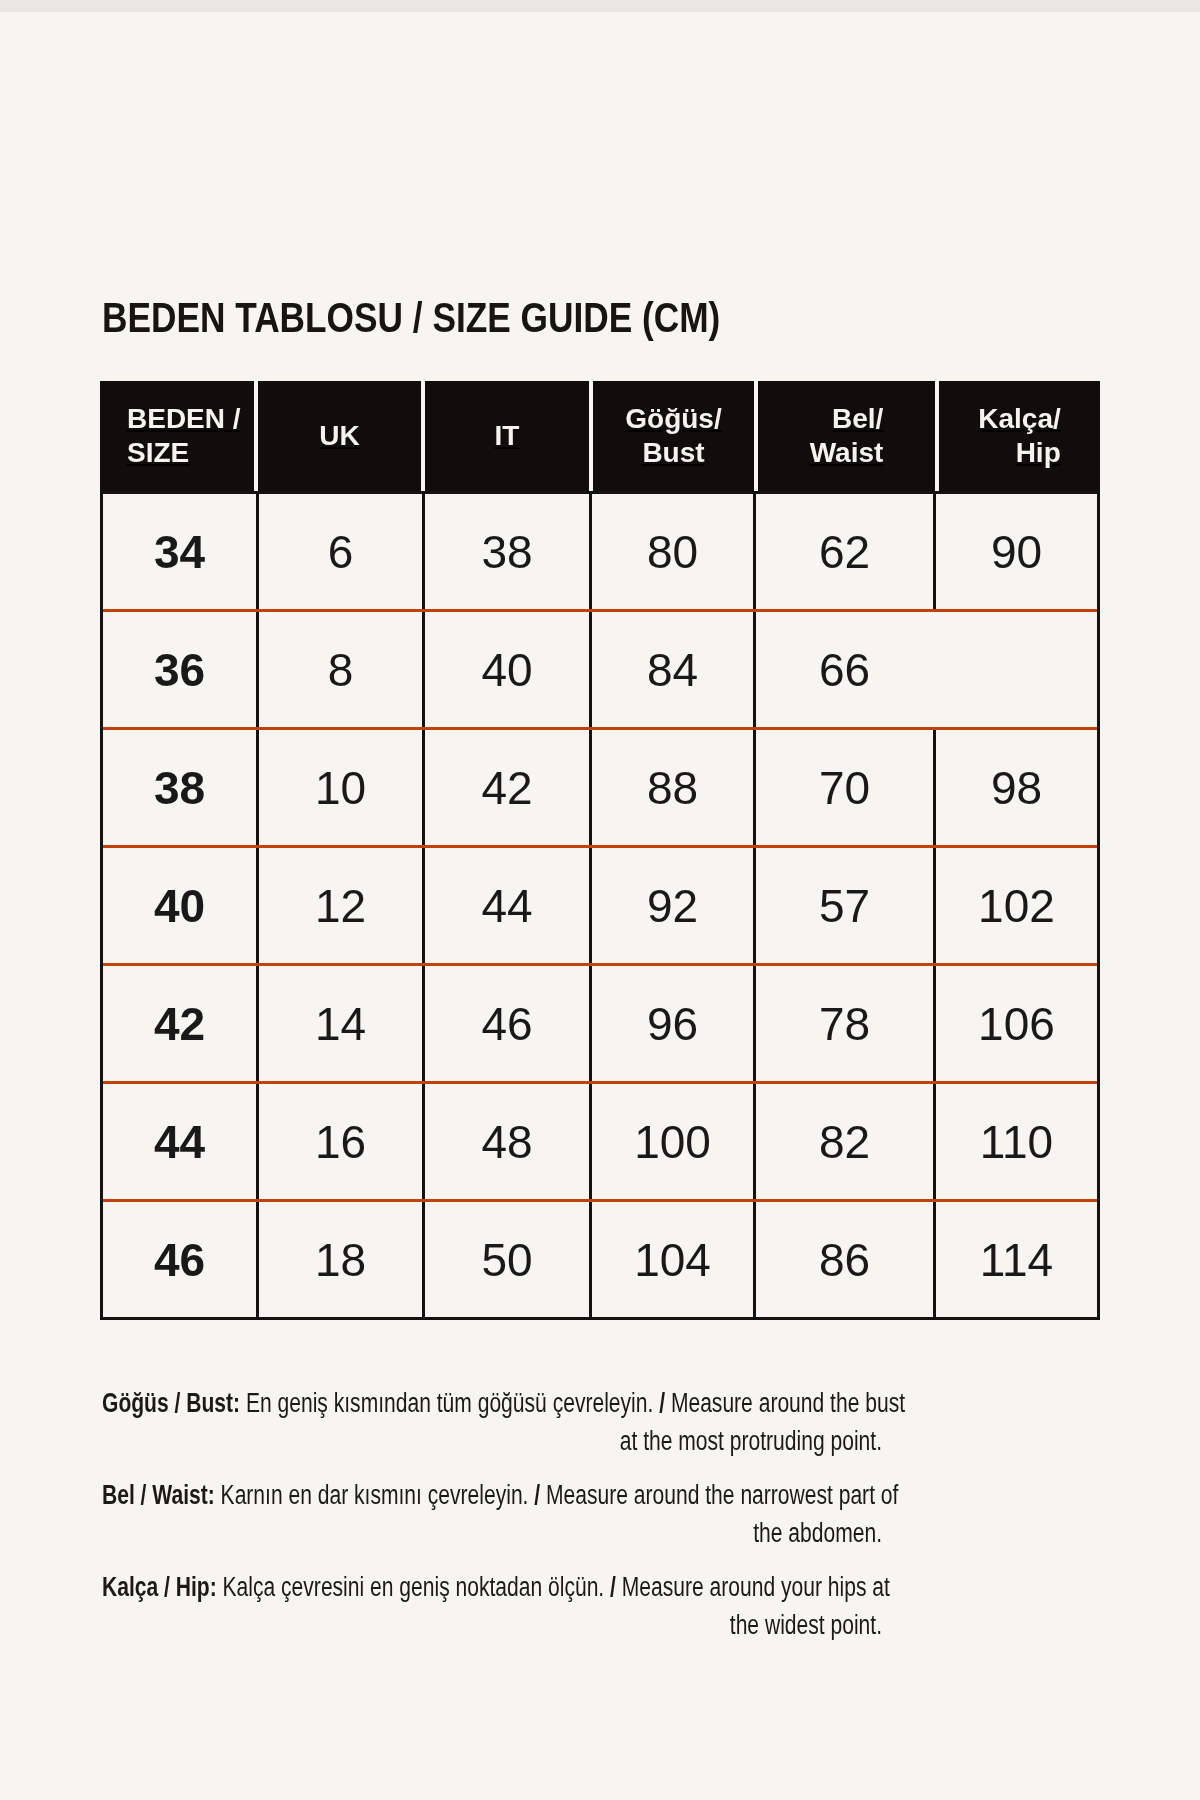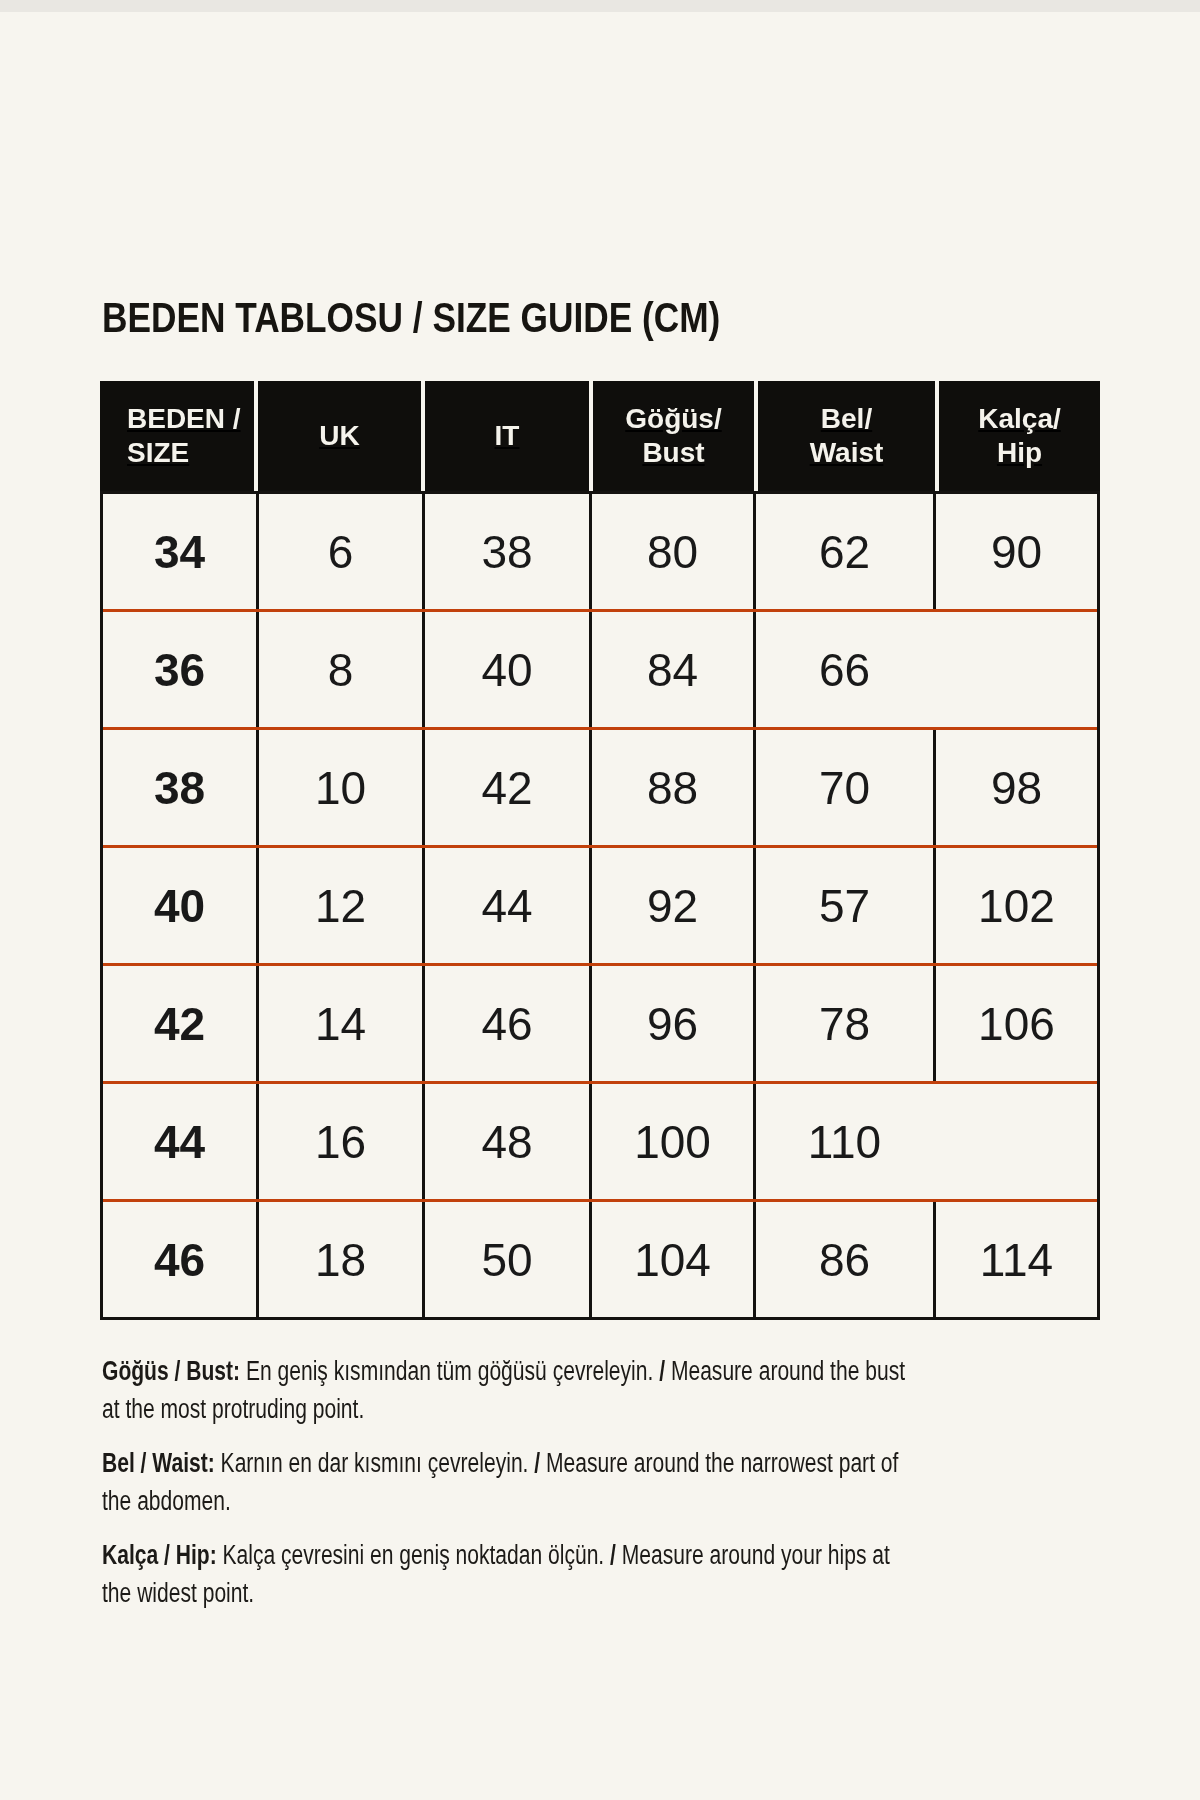--- a/index.html
+++ b/index.html
@@ -55,21 +55,21 @@
     display: flex;
     flex-direction: column;
     justify-content: center;
   }
   .th + .th { border-left: 4px solid #f7f5ef; }
   .th-left  { align-items: flex-start; padding-left: 27px; }
   .th-left  .th-line { text-align: left; }
   .th-center{ align-items: center; }
   .th-center .th-line { text-align: center; }
   .th-block { align-items: center; }
-  .th-block .th-line { text-align: center; }
+  .th-block .th-line { text-align: right; }
 
   .tbody {
     border: 3px solid #141210;
   }
   .trow {
     box-sizing: border-box;
     display: grid;
     grid-template-columns: 154fr 167fr 168fr 165fr 181fr 165fr;
     height: 118px;
     border-top: 3px solid #c2410c;
@@ -85,22 +85,23 @@
     color: #191919;
     background: #f7f5ef;
   }
   .td + .td { border-left: 3px solid #141210; }
   .td.first { font-weight: 700; }
 
   
   .notes {
     position: absolute;
     left: 102px;
-    top: 1340px;
+    top: 1372px;
     width: 1000px;
+    text-align: right;
   }
   .note {
     margin: 0 0 16px 0;
     font-size: 27px;
     line-height: 38px;
     color: #1c1a17;
     transform: scaleX(0.78);
     transform-origin: left top;
     white-space: nowrap;
   }
@@ -182,20 +183,21 @@
         <div class="td">46</div>
         <div class="td">96</div>
         <div class="td">78</div>
         <div class="td">106</div>
       </div>
       <div class="trow">
         <div class="td first">44</div>
         <div class="td">16</div>
         <div class="td">48</div>
         <div class="td">100</div>
+        <div class="td">82</div>
         <div class="td">110</div>
       </div>
       <div class="trow">
         <div class="td first">46</div>
         <div class="td">18</div>
         <div class="td">50</div>
         <div class="td">104</div>
         <div class="td">86</div>
         <div class="td">114</div>
       </div>

